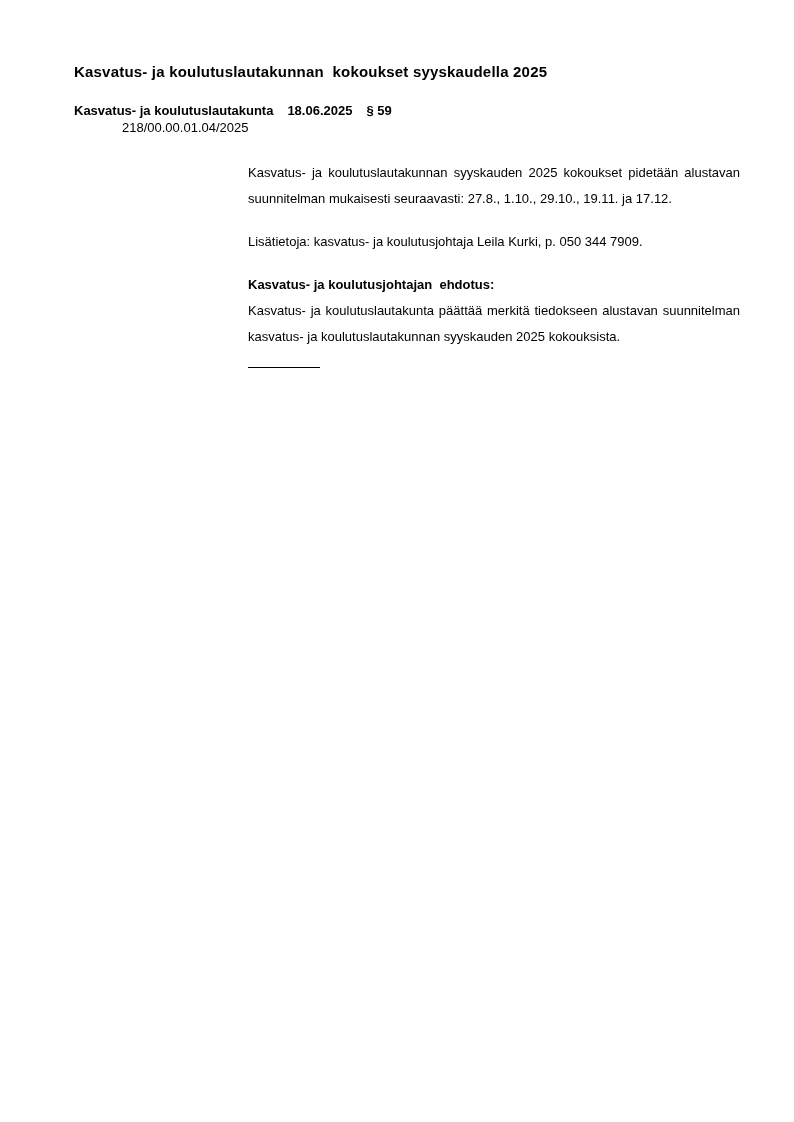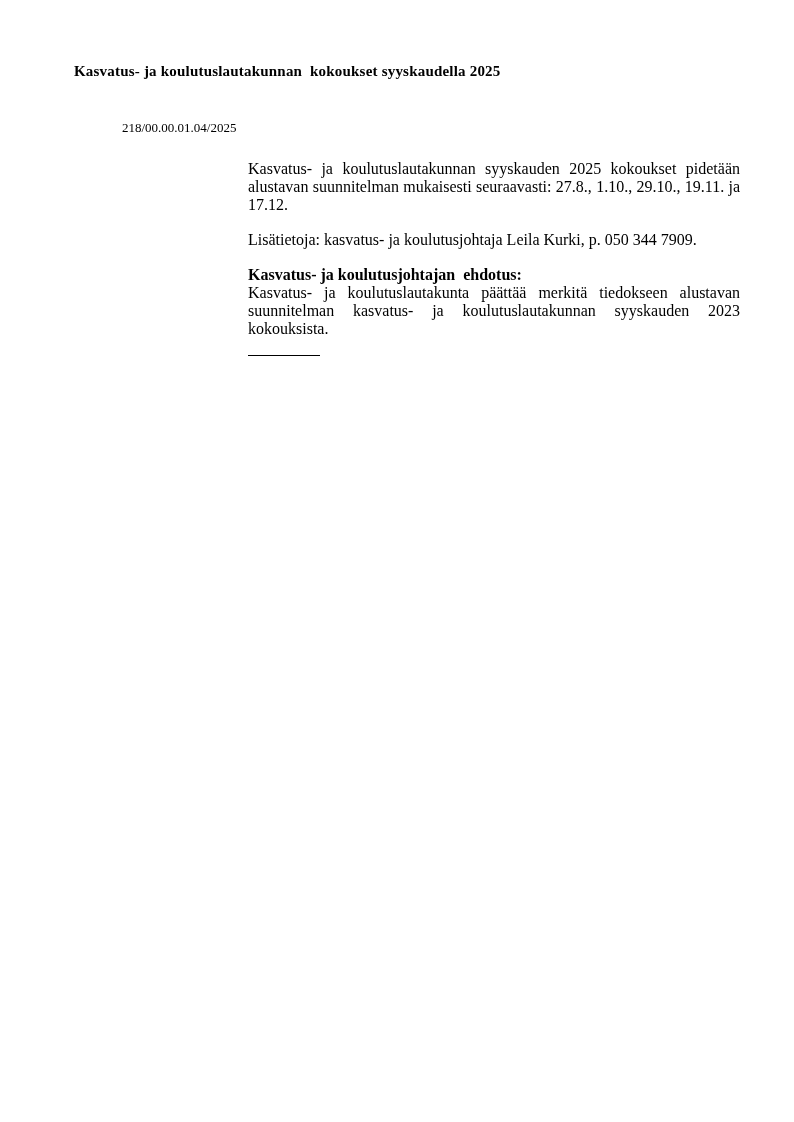--- a/index.html
+++ b/index.html
@@ -6,21 +6,21 @@
     margin: 0;
     padding: 0;
     background: #ffffff;
   }
   .page {
     position: relative;
     width: 794px;
     height: 1122px;
     background: #ffffff;
     color: #000000;
-    font-family: Liberation Serif, serif;
+    font-family: Liberation Sans, sans-serif;
     overflow: hidden;
   }
   .doc-title {
     position: absolute;
     left: 74px;
     top: 63px;
     margin: 0;
     font-size: 15px;
     font-weight: bold;
     letter-spacing: 0.2px;
@@ -41,22 +41,22 @@
     left: 74px;
     top: 120px;
     font-size: 13px;
     margin-left: 48px;
   }
   .content {
     position: absolute;
     left: 248px;
     top: 160px;
     width: 492px;
-    font-size: 16px;
-    line-height: 18px;
+    font-size: 13px;
+    line-height: 26px;
     text-align: justify;
   }
   .content p {
     margin: 0 0 17px 0;
   }
   .bold {
     font-weight: bold;
     white-space: pre-wrap;
   }
   .separator {
@@ -66,32 +66,37 @@
     margin-top: 12px;
   }
 </style>
 </head>
 <body>
 
 <div class="page">
 
   <h1 class="doc-title">Kasvatus- ja koulutuslautakunnan  kokoukset syyskaudella 2025</h1>
 
+  <div class="meeting-line">
+    <span>Kasvatus- ja koulutuslautakunta</span>
+    <span>18.06.2025</span>
+    <span>§ 59</span>
+  </div>
 
   <div class="reference">218/00.00.01.04/2025</div>
 
   <div class="content">
 
     <p>Kasvatus- ja koulutuslautakunnan syyskauden 2025 kokoukset pidetään alustavan suunnitelman mukaisesti seuraavasti: 27.8., 1.10., 29.10., 19.11. ja 17.12.</p>
 
     <p>Lisätietoja: kasvatus- ja koulutusjohtaja Leila Kurki, p. 050 344 7909.</p>
 
     <p>
       <span class="bold">Kasvatus- ja koulutusjohtajan  ehdotus:</span><br>
-      <span>Kasvatus- ja koulutuslautakunta päättää merkitä tiedokseen alustavan suunnitelman kasvatus- ja koulutuslautakunnan syyskauden 2023 kokouksista.</span>
+      <span>Kasvatus- ja koulutuslautakunta päättää merkitä tiedokseen alustavan suunnitelman kasvatus- ja koulutuslautakunnan syyskauden 2025 kokouksista.</span>
     </p>
 
 
     <div class="separator"></div>
 
   </div>
 
 </div>
 
 </body></html>

